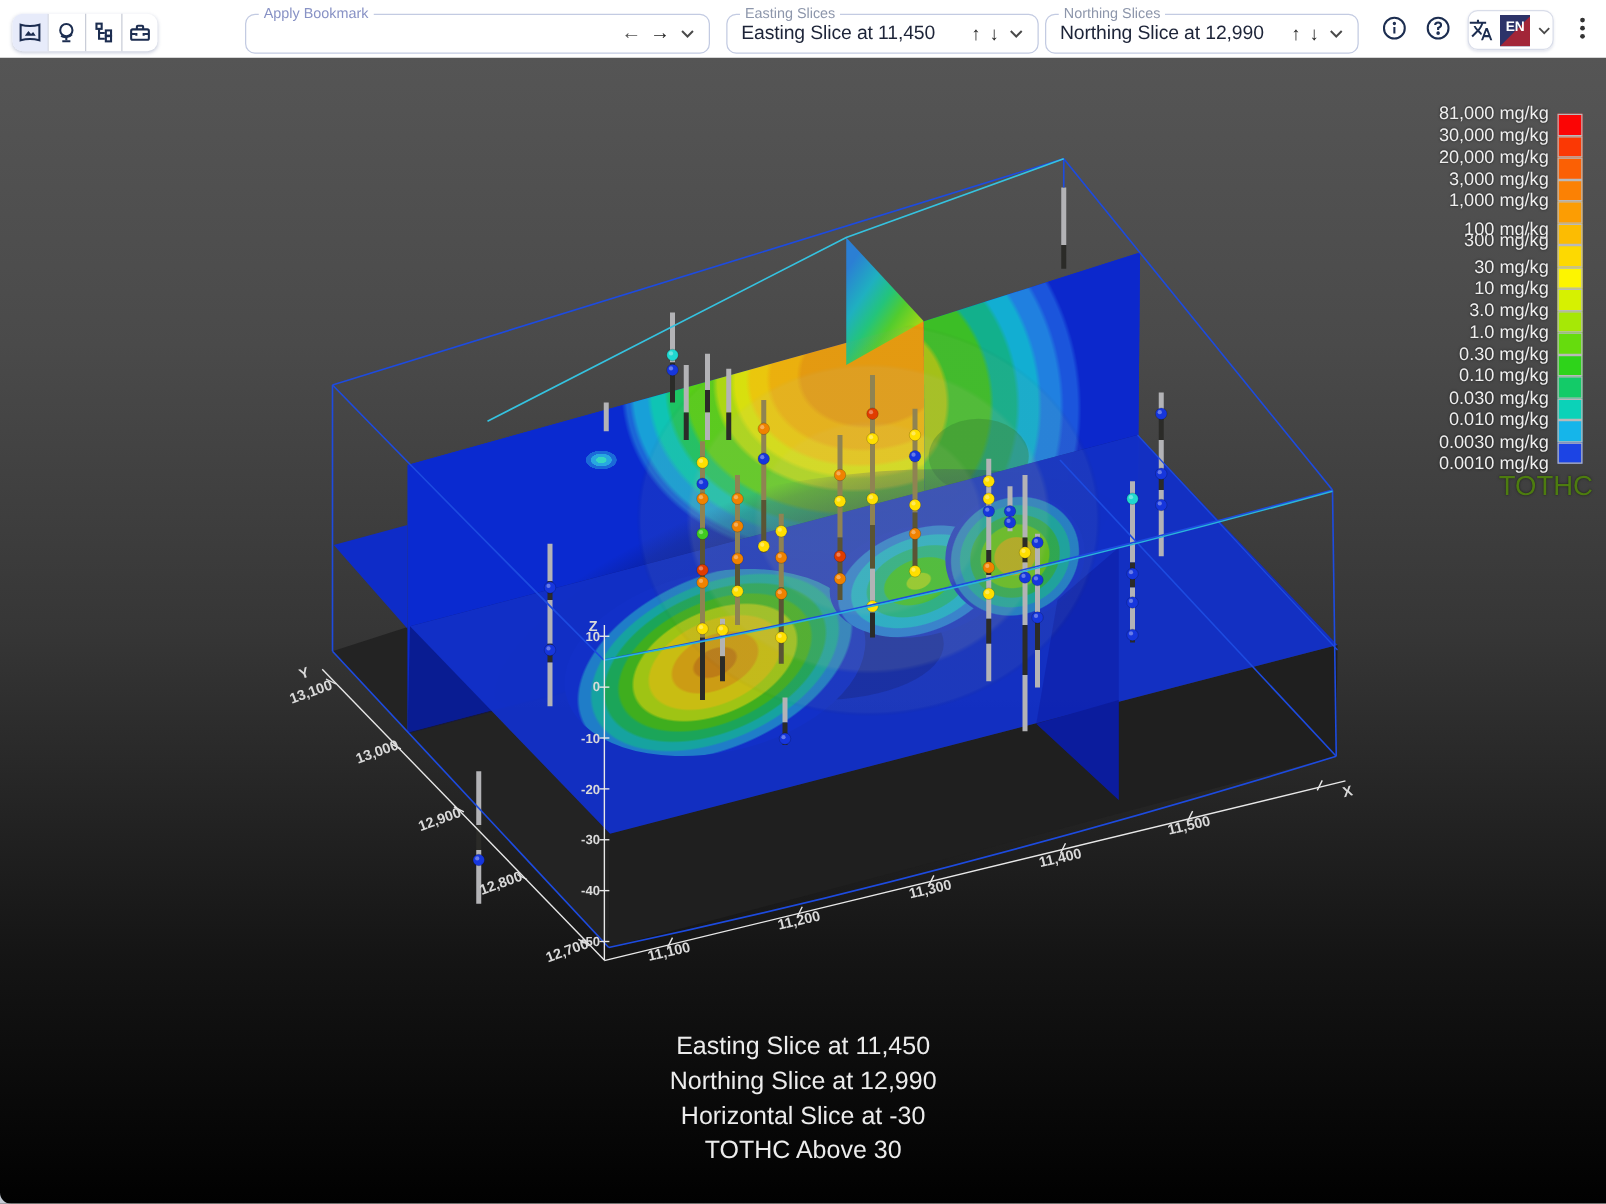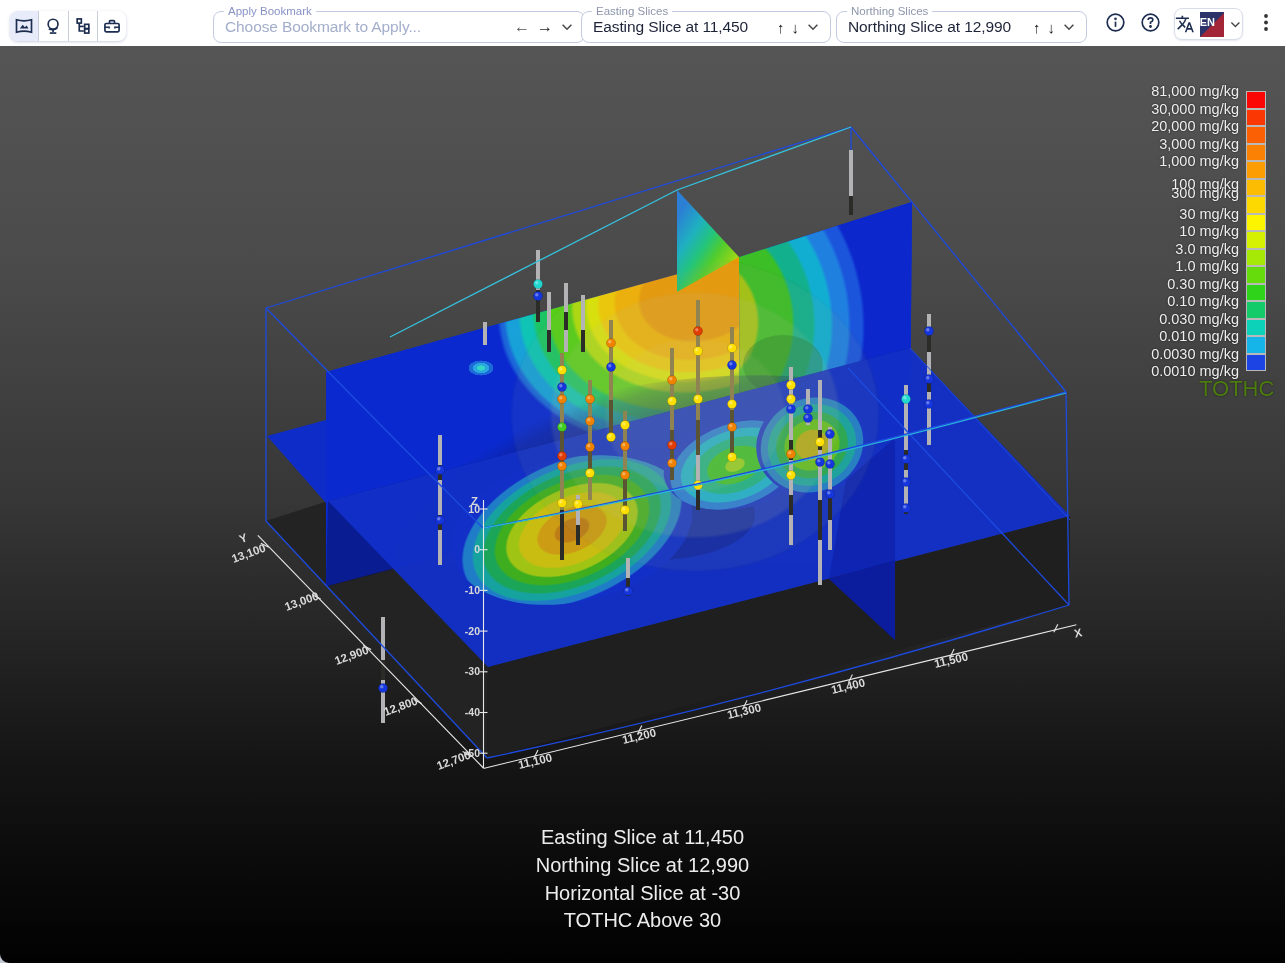--- a/index.html
+++ b/index.html
@@ -562,23 +562,22 @@
       </div>
 <div class="btn">
         <svg width="20" height="20" viewBox="0 0 24 24" fill="none" stroke="#1c2d50" stroke-width="2">
 <rect x="3.5" y="9" width="17" height="10" rx="1.5"></rect>
 <path d="M9 9 L9 6.5 Q9 5.5 10 5.5 L14 5.5 Q15 5.5 15 6.5 L15 9"></path>
 <path d="M3.5 13.5 L8 13.5 M16 13.5 L20.5 13.5"></path>
 <path d="M8.5 12.5 L8.5 15 M15.5 12.5 L15.5 15"></path>
         </svg>
       </div>
 </div>
-<div class="fieldset" style="left:213px;width:370px;">
+<div class="fieldset" style="left:196px;width:370px;">
       <div class="lbl" style="color:#8892c5">Apply Bookmark</div>
-      <div class="val" style="color:#a3aecb">Choose Bookmark to Apply...</div>
       <div class="ficons" style="right:10px;">
         <span style="font-size:16px;color:#555;">←</span>
         <span style="font-size:16px;color:#222;">→</span>
         <svg width="14" height="14" viewBox="0 0 16 16">
           <path d="M3 5.5 L8 10.5 L13 5.5" fill="none" stroke="#4a4a4a" stroke-width="1.8"></path>
         </svg>
       </div>
     </div>
 <div class="fieldset" style="left:581px;width:248px;">
       <div class="lbl" style="color:#8d96ab">Easting Slices</div>
@@ -611,21 +610,21 @@
 <circle cx="12" cy="12" r="9.5"></circle>
       <path d="M9.3 9.2 Q9.3 6.8 12 6.8 Q14.7 6.8 14.7 9.2 Q14.7 11 12 11.8 L12 13.6"></path>
 <circle cx="12" cy="16.6" r="0.7" fill="#1c2d50"></circle>
     </svg>
 <div class="langchip">
 <svg width="20" height="20" viewBox="0 0 24 24" fill="#1c2d50">
 <path d="M12.87 15.07l-2.54-2.51.03-.03c1.74-1.94 2.98-4.17 3.71-6.53H17V4h-7V2H8v2H1v1.99h11.17C11.5 7.92 10.44 9.75 9 11.35 8.07 10.32 7.3 9.19 6.69 8h-2c.73 1.63 1.73 3.17 2.98 4.56l-5.09 5.02L4 19l5-5 3.11 3.11.76-2.04zM18.5 10h-2L12 22h2l1.12-3h4.75L21 22h2l-4.5-12zm-2.62 7l1.62-4.33L19.12 17h-3.24z"></path>
 </svg>
 <span style="position:relative;display:inline-block;width:25px;height:25px;background:#2d3369;overflow:hidden;">
 <span style="position:absolute;left:0;top:0;width:0;height:0;border-left:25px solid transparent;border-bottom:25px solid #a22638;"></span>
-<span style="position:absolute;left:0;top:4px;width:25px;color:#fff;font-size:11px;font-weight:bold;">EN</span>
+<span style="position:absolute;left:0;top:4px;width:25px;text-align:center;color:#fff;font-size:11px;font-weight:bold;">EN</span>
 </span>
 <svg width="13" height="13" viewBox="0 0 16 16">
         <path d="M3 5.5 L8 10.5 L13 5.5" fill="none" stroke="#4a4a4a" stroke-width="1.8"></path>
       </svg>
 </div>
 <svg class="cicon" style="left:1258px;width:16px;height:21px" viewBox="0 0 16 21" fill="#333">
 <circle cx="8" cy="4" r="1.9"></circle>
       <circle cx="8" cy="10.5" r="1.9"></circle>
       <circle cx="8" cy="17" r="1.9"></circle>
     </svg>

